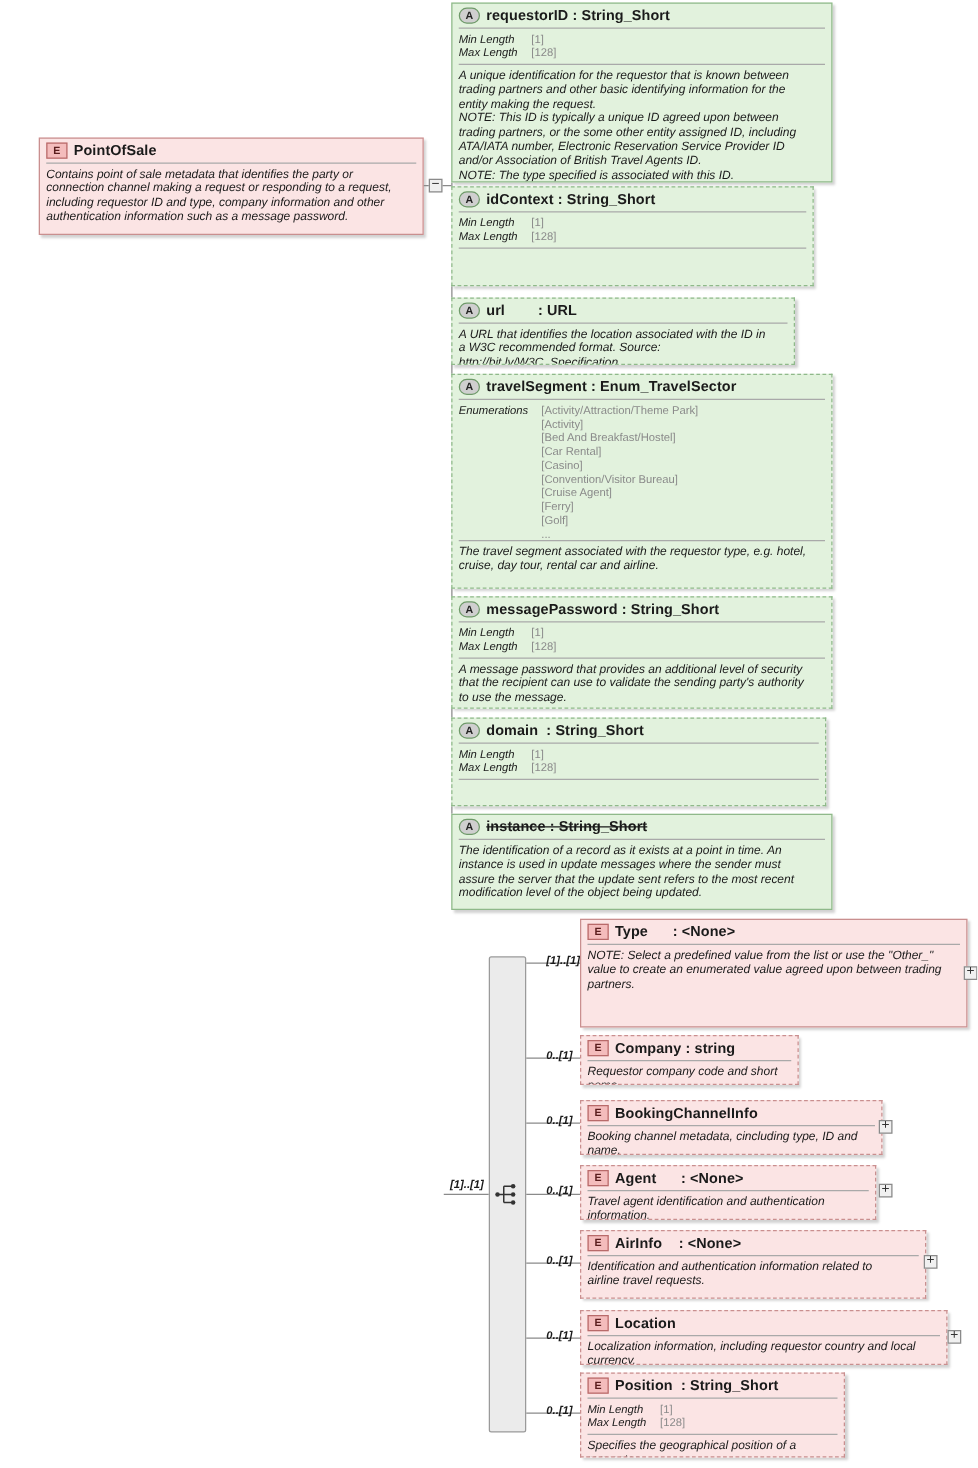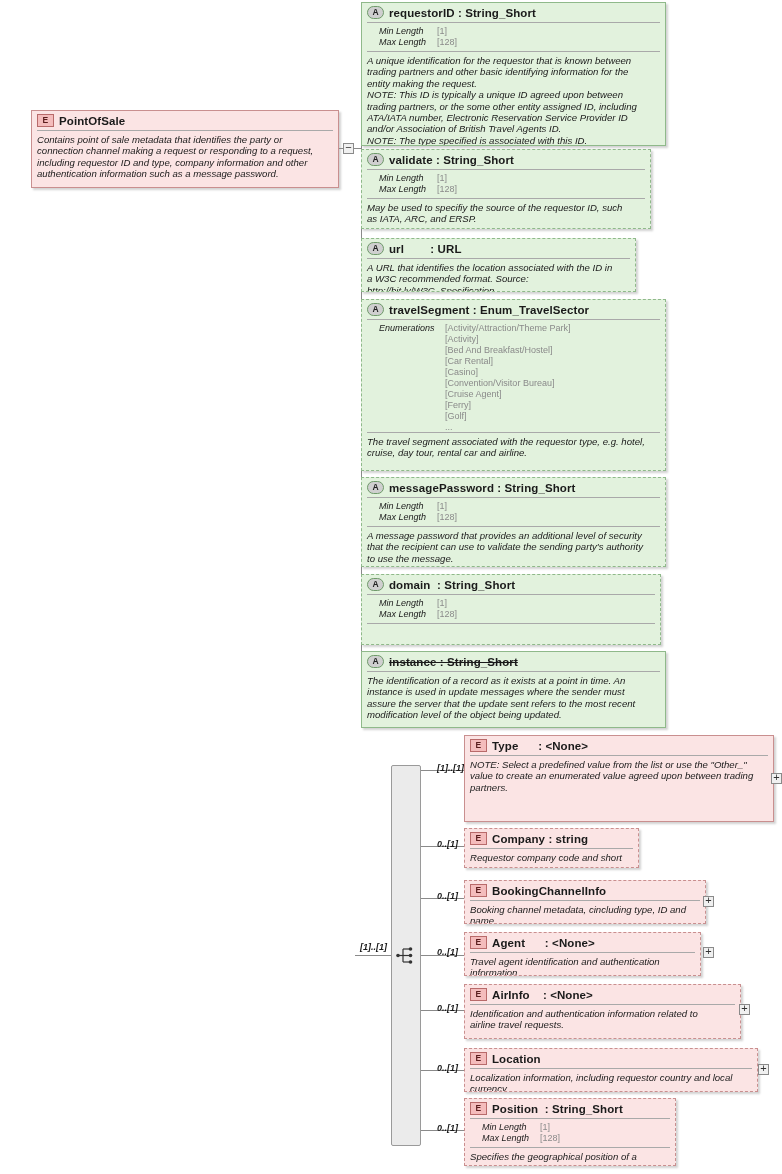--- a/index.html
+++ b/index.html
@@ -62,21 +62,20 @@
   .badge.E { background: #f4bcbc; border: 1px solid #b86a6a; color: #5a1d1d; }
   .badge.A { background: #cfcfcf; border: 1px solid #6f9a6a; color: #222222;
              border-radius: 7px; }
 
   .sep { height: 1px; background: #a9a9a9; margin: 0 5px; }
 
   .facets {
     padding: 3px 5px 3px 5px;
     font-size: 9px;
     line-height: 11px;
-    margin-left: 12px;
   }
   .facets .row { display: flex; white-space: pre; }
   .facets .lab { font-style: italic; color: #1a1a1a; width: 58px; flex: 0 0 58px; }
   .facets .val { color: #8a8a8a; }
   .facets .enumlist { color: #8a8a8a; }
   .facets .enumrow { display: flex; }
   .facets .enumrow .lab { width: 66px; flex: 0 0 66px; }
 
   .doc {
     padding: 3px 16px 4px 5px;
@@ -179,35 +178,34 @@
       <div class="doc" style="white-space:pre-line;">A unique identification for the requestor that is known between trading partners and other basic identifying information for the entity making the request.
 NOTE: This ID is typically a unique ID agreed upon between trading partners, or the some other entity assigned ID, including ATA/IATA number, Electronic Reservation Service Provider ID and/or Association of British Travel Agents ID.
 NOTE: The type specified is associated with this ID.</div>
     </div>
   </div>
 
   <div class="node attr optional" style="left:361px; top:149px; width:290px; height:80px;">
     <div class="inner">
       <div class="title">
         <span class="badge A">A</span>
-        <span class="nm">validate : String_Short</span>
+        <span class="nm">idContext : String_Short</span>
       </div>
       <div class="sep"></div>
       <div class="facets">
         <div class="row">
           <span class="lab">Min Length</span>
           <span class="val">[1]</span>
         </div>
         <div class="row">
           <span class="lab">Max Length</span>
           <span class="val">[128]</span>
         </div>
       </div>
       <div class="sep"></div>
-      <div class="doc">May be used to specifiy the source of the requestor ID, such as IATA, ARC, and ERSP.</div>
     </div>
   </div>
 
   <div class="node attr optional" style="left:361px; top:238px; width:275px; height:54px;">
     <div class="inner">
       <div class="title">
         <span class="badge A">A</span>
         <span class="nm">url        : URL</span>
       </div>
       <div class="sep"></div>

